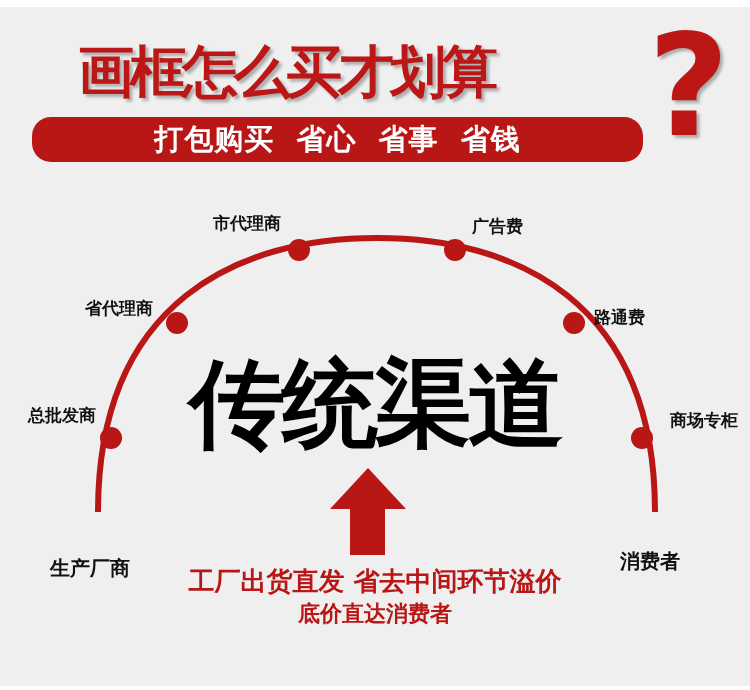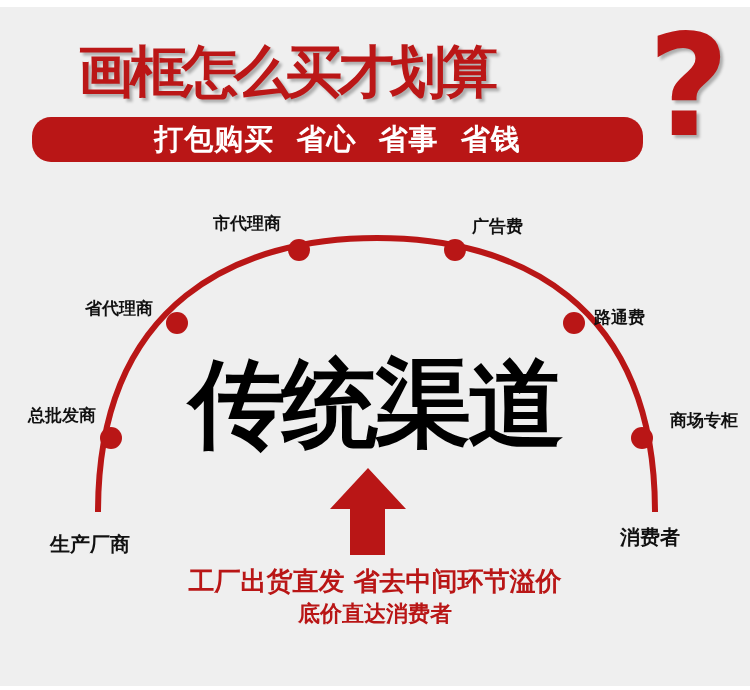--- a/index.html
+++ b/index.html
@@ -34,21 +34,21 @@
     }
     .banner-text {
       color: #ffffff; font-weight: bold; font-size: 29px; letter-spacing: 1px;
       white-space: pre; line-height: 45px;
     }
     svg.diagram { position: absolute; left: 0; top: 0; }
     .node-label {
       position: absolute; font-weight: bold; color: #111111;
       font-size: 17px; line-height: 20px; white-space: nowrap;
     }
-    .node-label.end { font-size: 20px; line-height: 24px; }
+    .node-label.end { font-size: 20px; line-height: 24px; margin-top: 24px; }
     .center-title {
       position: absolute; left: 180px; top: 352px; width: 390px; height: 104px;
       text-align: center; font-weight: bold; color: #000000;
       font-size: 96px; line-height: 104px; letter-spacing: -3px; white-space: nowrap;
     }
     .slogan {
       position: absolute; left: 100px; width: 550px; text-align: center;
       color: #b91616; font-weight: bold; white-space: pre;
     }
     .slogan.l1 { top: 565px; font-size: 26px; line-height: 32px; }

